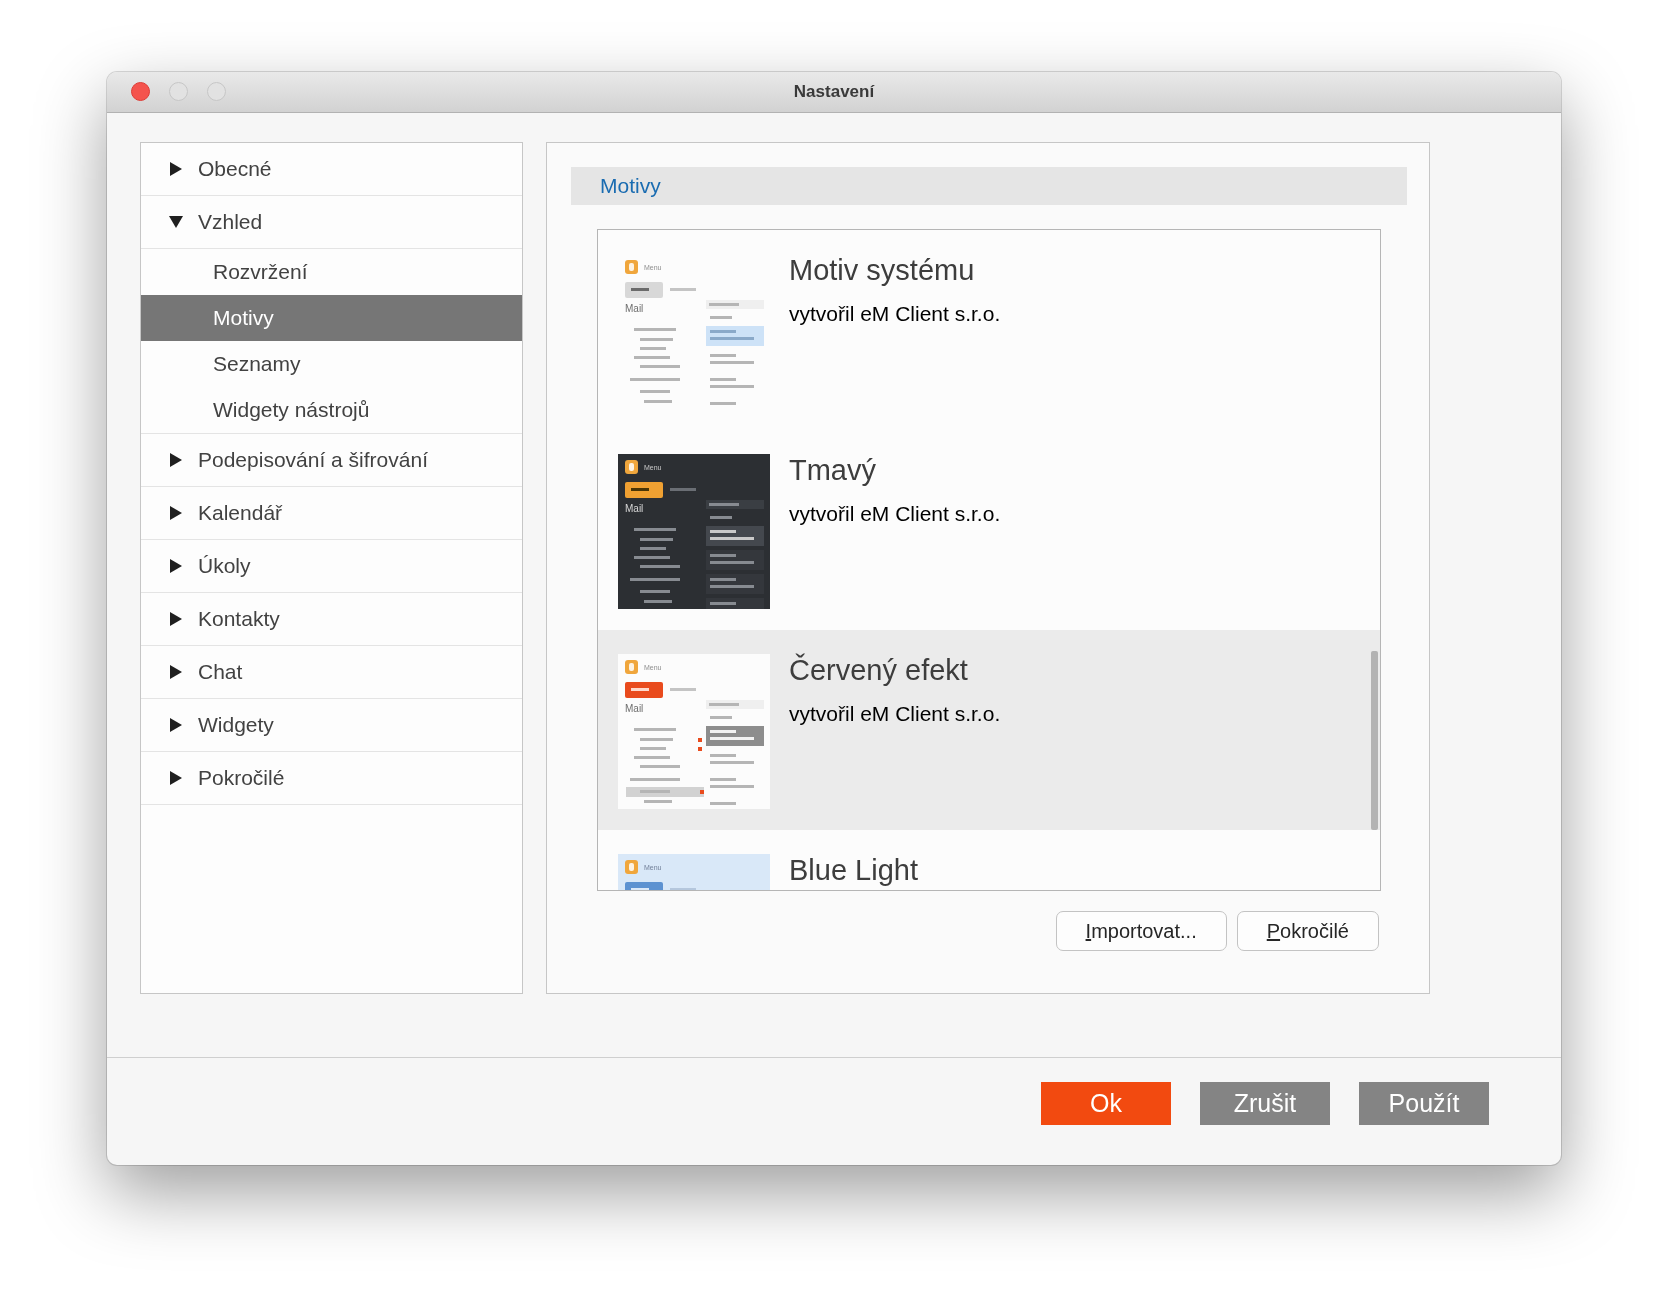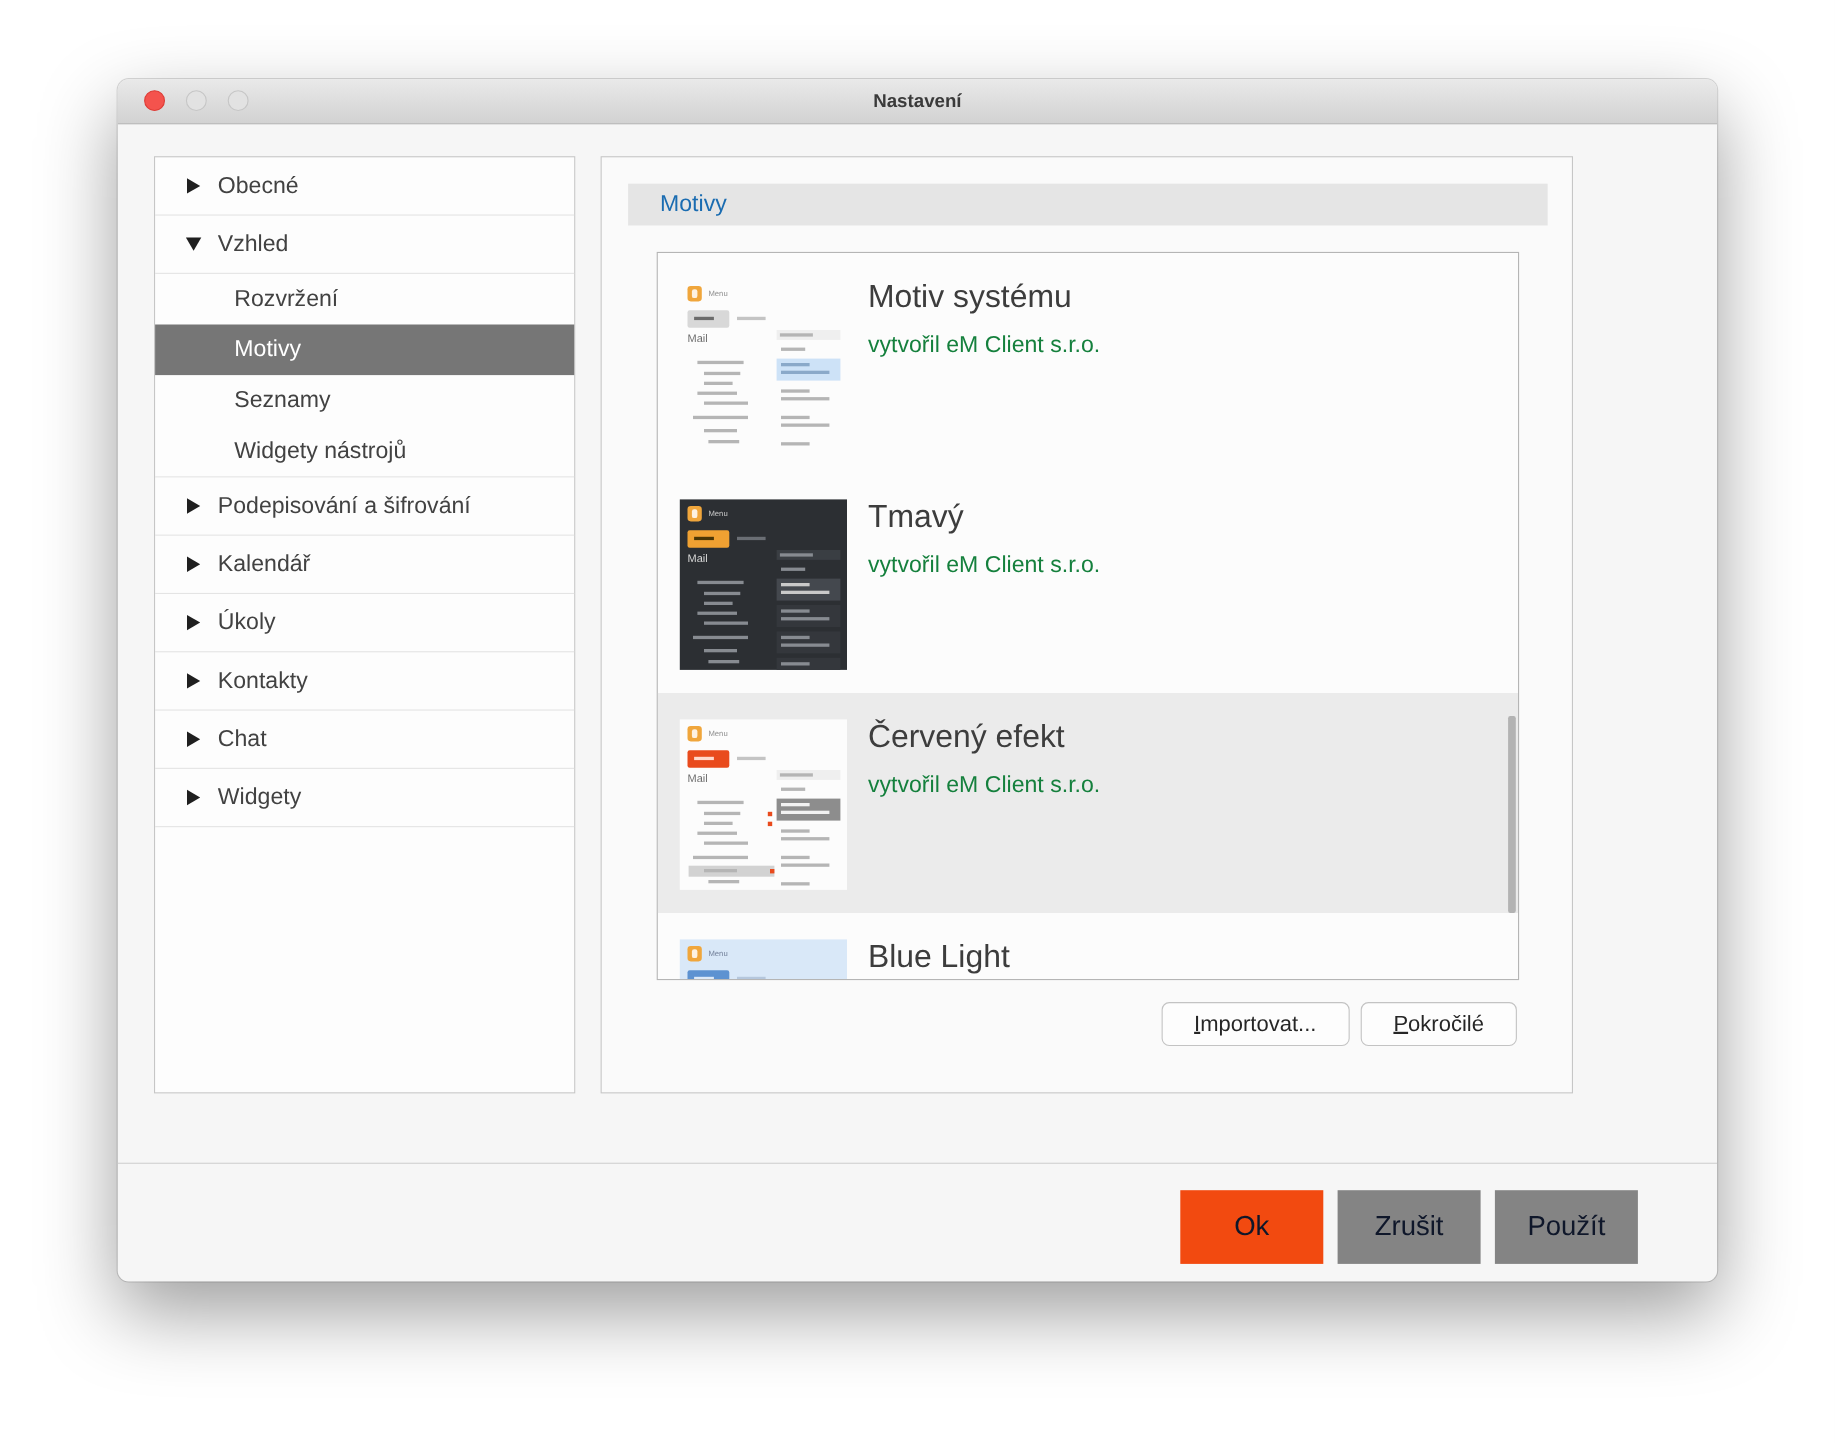--- a/index.html
+++ b/index.html
@@ -51,36 +51,36 @@
     padding-left:29px;box-sizing:border-box;
   }
   .theme-list{
     position:absolute;left:50px;top:86px;width:784px;height:662px;
     background:#fcfcfc;border:1px solid #b5b5b5;box-sizing:border-box;overflow:hidden;
   }
   .theme-item{height:200px;position:relative;}
   .theme-item.selected{background:#ebebeb;}
   .thumb{position:absolute;left:20px;top:24px;width:152px;height:155px;overflow:hidden;}
   .t-title{position:absolute;left:191px;top:24px;font-size:29px;color:#3d3d3d;white-space:nowrap;}
-  .t-author{position:absolute;left:191px;top:72px;font-size:21px;color:#15803d;white-space:nowrap;}
+  .t-author{position:absolute;left:191px;top:72px;font-size:21px;color:#000000;white-space:nowrap;}
   .sb-thumb{position:absolute;right:2px;top:421px;width:7px;height:179px;background:#b3b3b3;border-radius:2px;}
 
   .btn-row{position:absolute;right:50px;top:768px;display:flex;gap:10px;}
   .lite-btn{
     height:38px;background:#fdfdfd;border:1px solid #c3c3c3;border-radius:7px;
     font-size:20px;color:#262626;padding:0 29px;display:flex;align-items:center;
     font-family:"Liberation Sans",sans-serif;cursor:default;white-space:nowrap;
   }
   .ul{text-decoration:underline;}
 
   .footer-line{position:absolute;left:0;top:985px;width:100%;height:1px;background:#cfcfcf;}
   .footer{position:absolute;top:1010px;right:72px;display:flex;gap:13px;}
   .footer-btn{
-    width:130px;height:67px;display:flex;align-items:center;justify-content:center;
-    font-size:25px;color:#0f172a;cursor:default;
+    width:130px;height:43px;display:flex;align-items:center;justify-content:center;
+    font-size:25px;color:#ffffff;cursor:default;margin-left:16px;
   }
 </style>
 </head>
 <body>
 
 <div class="window">
   <div class="titlebar">
     <div class="traffic">
       <div class="tl tl-close"></div>
       <div class="tl tl-dis"></div>
@@ -142,20 +142,26 @@
         <span class="tri-box">
           <span class="tri tri-right"></span>
         </span>
         <span class="side-label">Chat</span>
       </div>
       <div class="side-row group">
         <span class="tri-box">
           <span class="tri tri-right"></span>
         </span>
         <span class="side-label">Widgety</span>
+      </div>
+      <div class="side-row group">
+        <span class="tri-box">
+          <span class="tri tri-right"></span>
+        </span>
+        <span class="side-label">Pokročilé</span>
       </div>
     </div>
 
   <div class="panel">
     <div class="panel-header">Motivy</div>
     <div class="theme-list" id="theme-list">
         <div class="theme-item">
           <div class="thumb" style="background: rgb(252, 252, 252);">
             <div style="position: absolute; left: 7px; top: 6px; width: 13px; height: 14px; background: rgb(240, 166, 60); border-radius: 3px;"></div>
             <div style="position: absolute; left: 11px; top: 9px; width: 5px; height: 8px; background: rgba(255, 255, 255, 0.85); border-radius: 2px;"></div>

